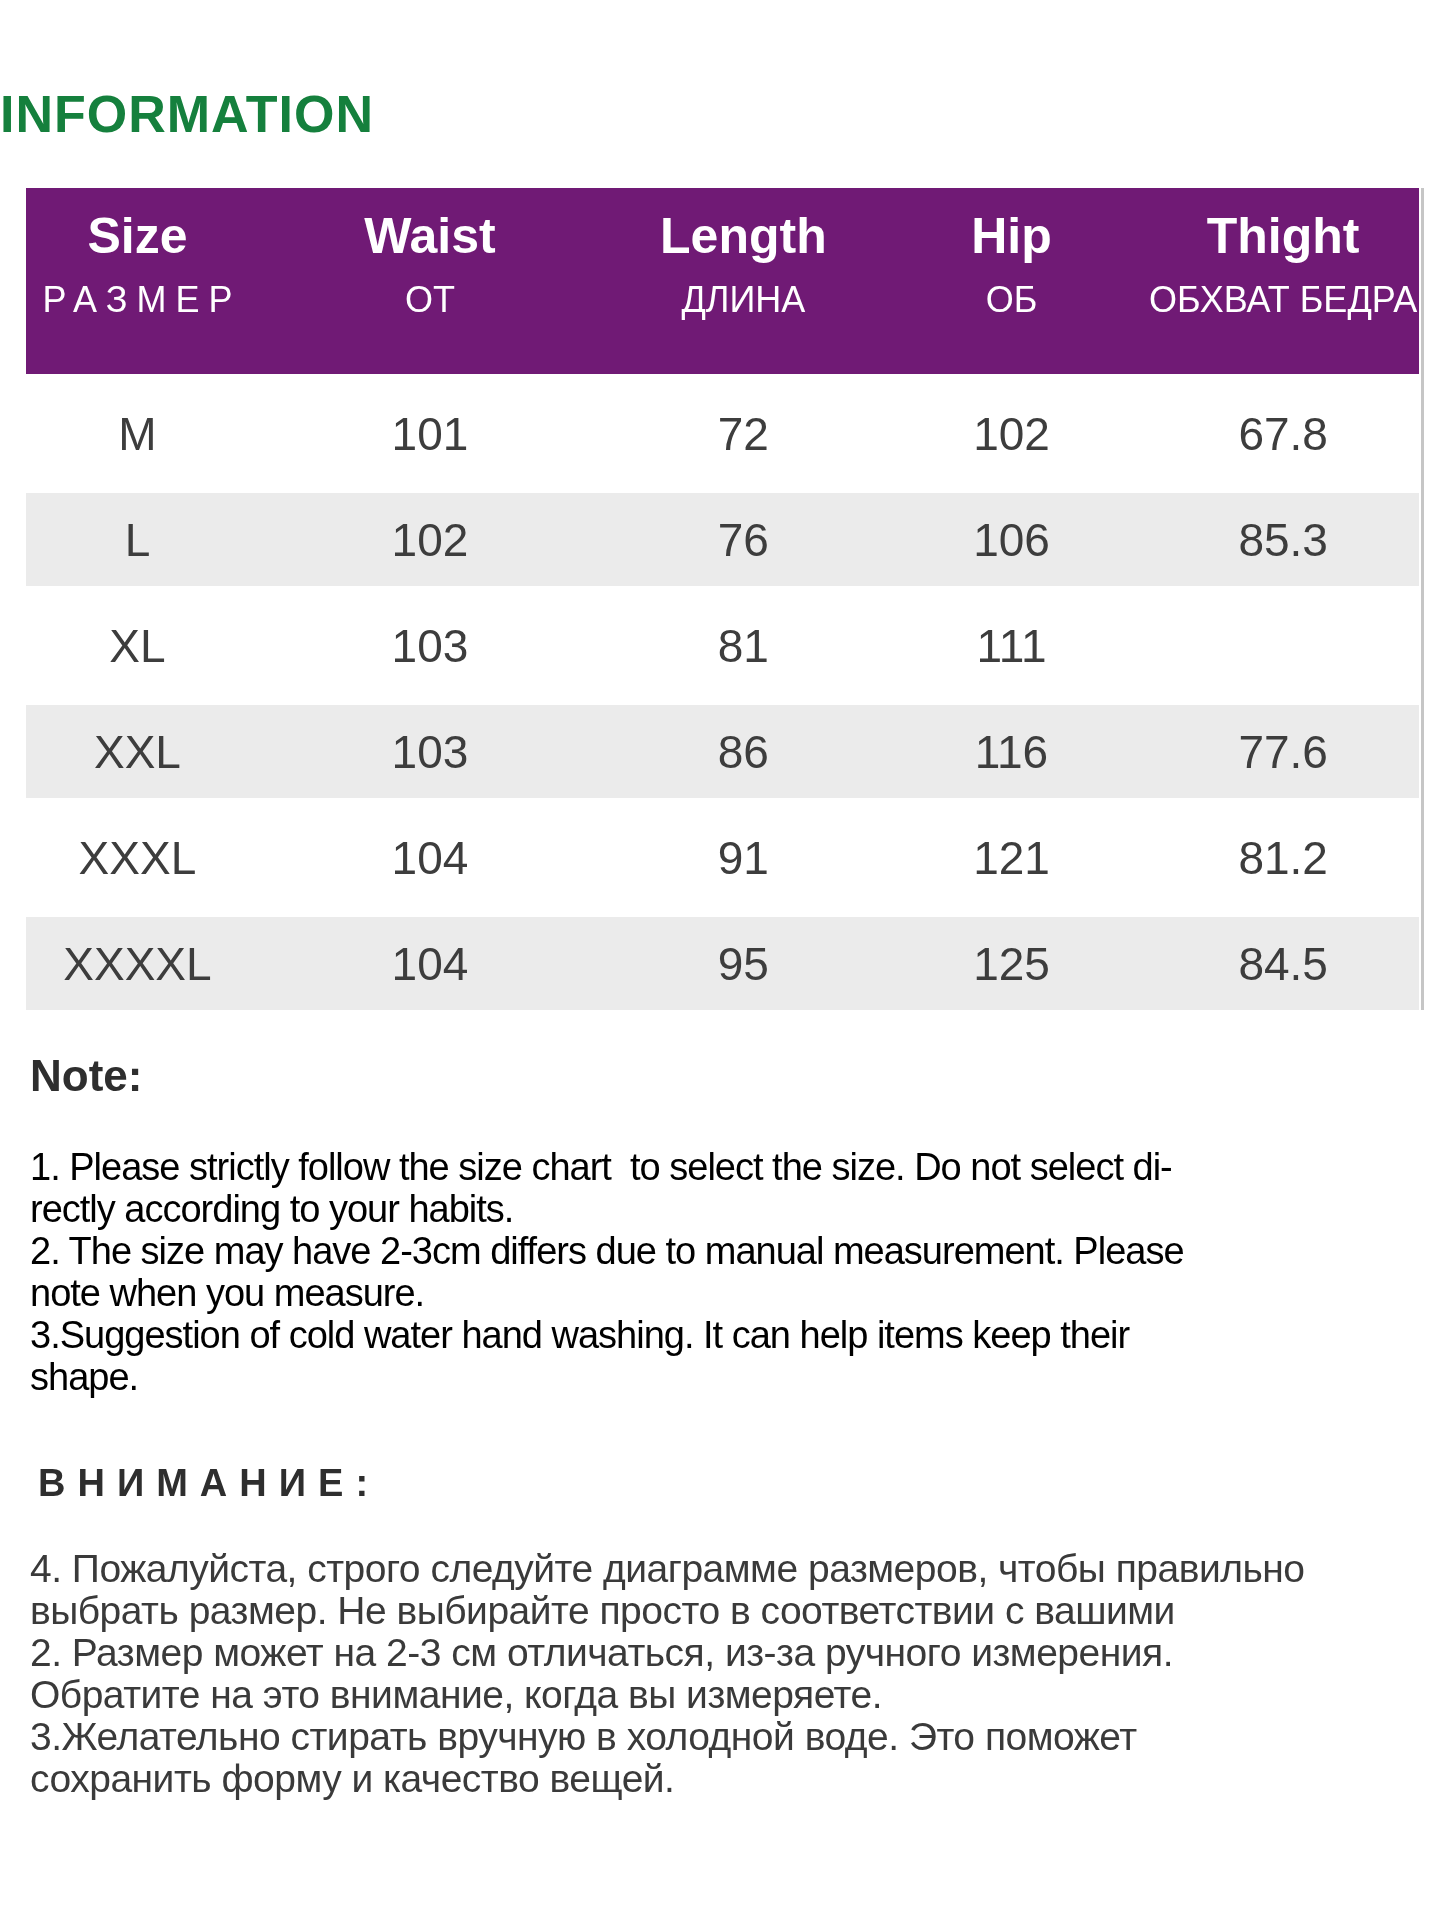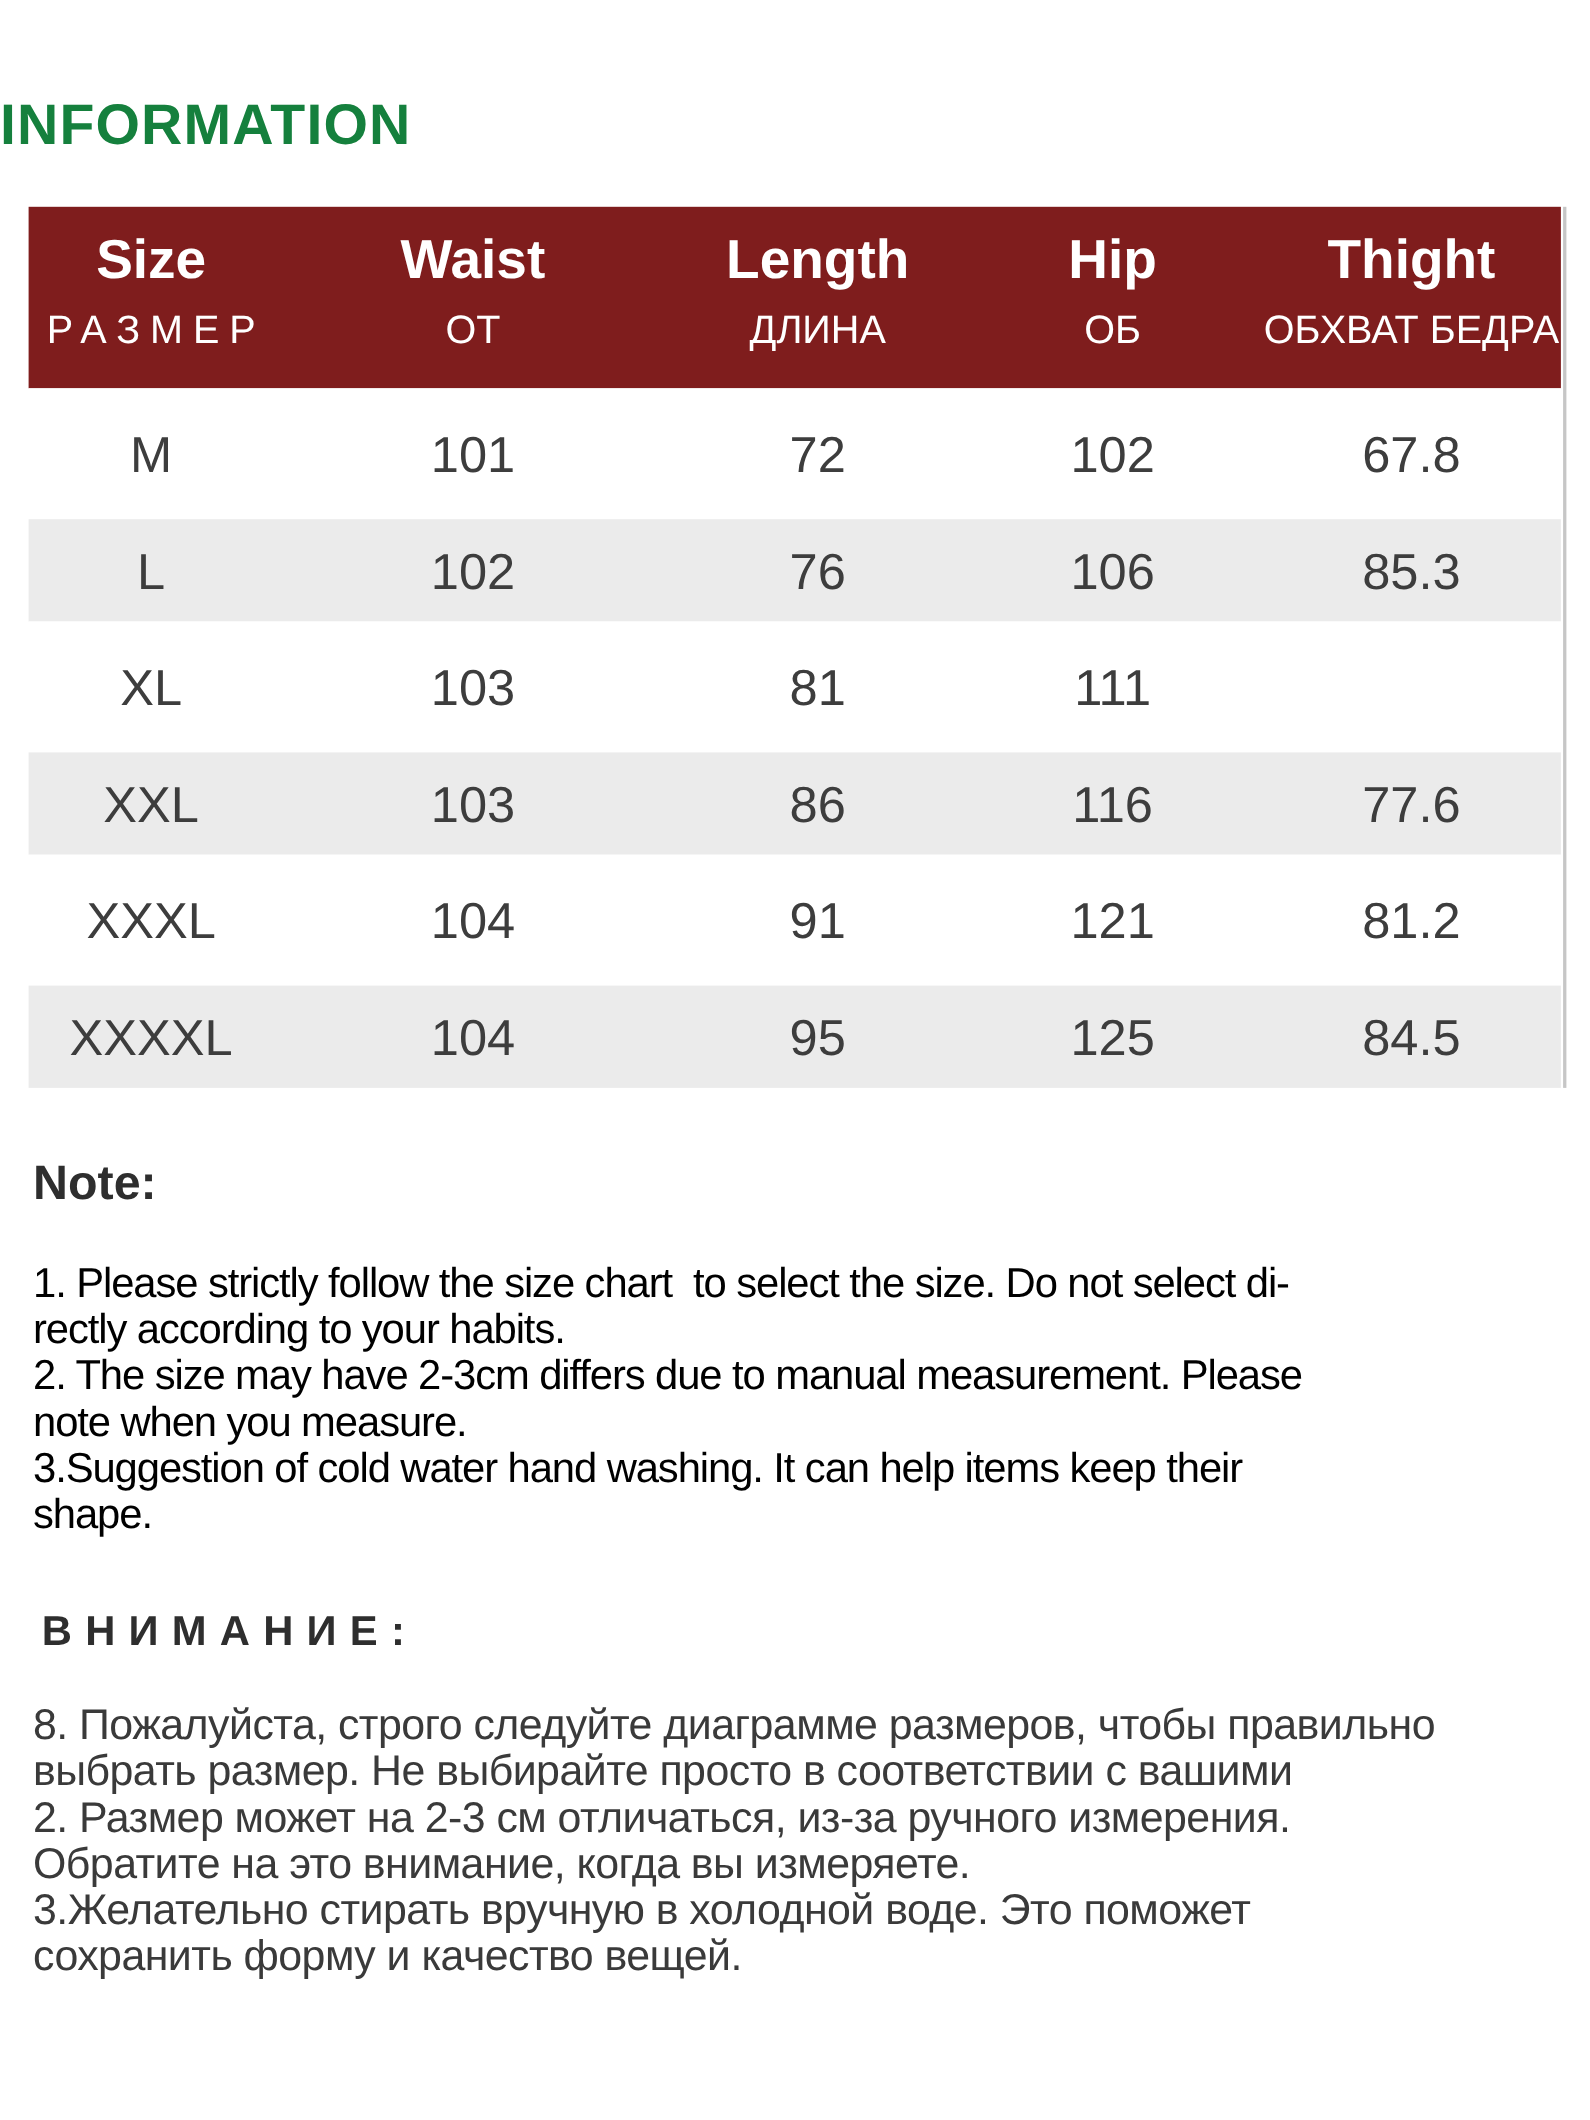--- a/index.html
+++ b/index.html
@@ -23,22 +23,22 @@
   }
   .size-table {
     position: absolute;
     top: 188px;
     left: 26px;
     right: 21px;
     border-right: 3px solid #c6c6c6;
     padding-right: 2px;
   }
   .thead {
-    height: 165px;
-    background: #7f1d1d;
+    height: 186px;
+    background: #701a75;
     display: grid;
     grid-template-columns: 16% 26% 19% 19.5% 19.5%;
   }
   .th {
     display: flex;
     flex-direction: column;
     align-items: center;
     padding-top: 16px;
   }
   .th-en {
@@ -179,21 +179,21 @@
     <div class="text-line">1. Please strictly follow the size chart  to select the size. Do not select di-</div>
     <div class="text-line">rectly according to your habits.</div>
     <div class="text-line">2. The size may have 2-3cm differs due to manual measurement. Please</div>
     <div class="text-line">note when you measure.</div>
     <div class="text-line">3.Suggestion of cold water hand washing. It can help items keep their</div>
     <div class="text-line">shape.</div>
   </div>
 
   <div class="note-heading-ru">ВНИМАНИЕ:</div>
   <div class="note-body-ru">
-    <div class="text-line">8. Пожалуйста, строго следуйте диаграмме размеров, чтобы правильно</div>
+    <div class="text-line">4. Пожалуйста, строго следуйте диаграмме размеров, чтобы правильно</div>
     <div class="text-line">выбрать размер. Не выбирайте просто в соответствии с вашими</div>
     <div class="text-line">2. Размер может на 2-3 см отличаться, из-за ручного измерения.</div>
     <div class="text-line">Обратите на это внимание, когда вы измеряете.</div>
     <div class="text-line">3.Желательно стирать вручную в холодной воде. Это поможет</div>
     <div class="text-line">сохранить форму и качество вещей.</div>
   </div>
 
 </div>
 
 </body></html>

